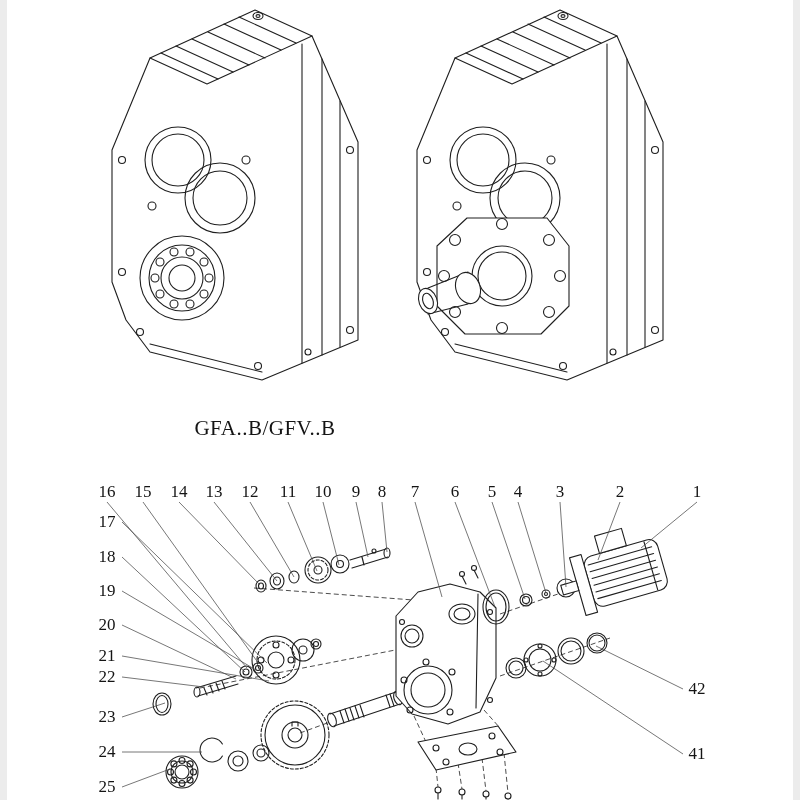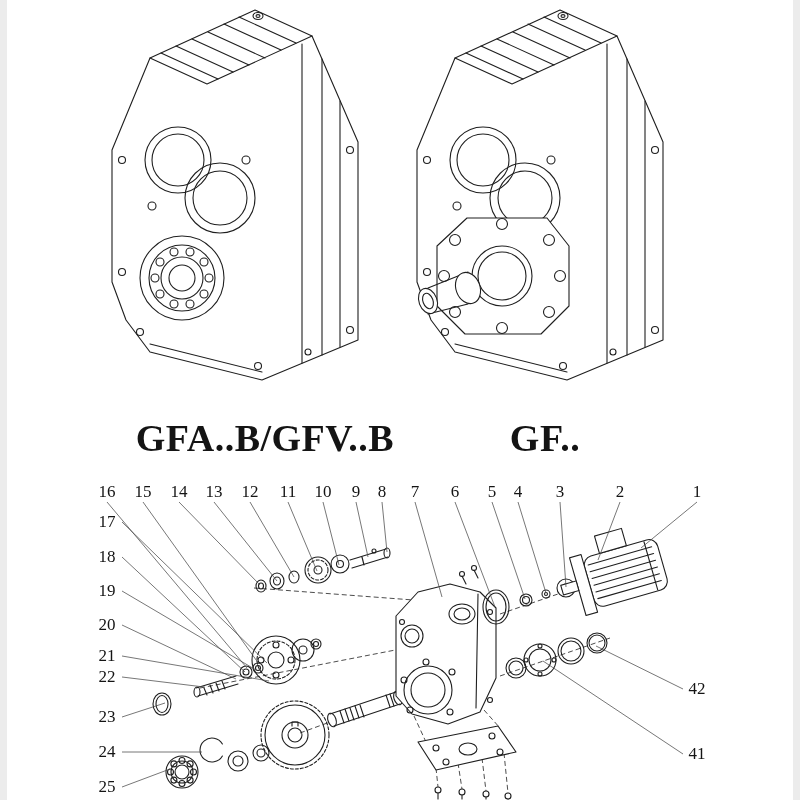--- a/index.html
+++ b/index.html
@@ -1,19 +1,19 @@
 <!DOCTYPE html>
 <html style="--line: #1f1f1f; --txt: #141414; --bg: #ffffff;"><head>
 <meta charset="utf-8">
 <style>
   html,body{margin:0;padding:0;background:#ffffff;}
   .page{position:relative;width:800px;height:800px;background:var(--bg,#fff);overflow:hidden;font-family:"Liberation Serif",serif;}
   .edge{position:absolute;top:0;bottom:0;width:7px;background:#ececec;}
   .edge.left{left:0;} .edge.right{right:0;}
-  .model-label{position:absolute;font-family:"Liberation Serif",serif;font-weight:700;font-size:38px;letter-spacing:.5px;color:var(--txt,#151515);text-align:center;white-space:nowrap;}
+  .model-label{position:absolute;font-family:"Liberation Serif",serif;font-weight:400;font-size:21px;letter-spacing:.5px;color:var(--txt,#151515);text-align:center;white-space:nowrap;}
   svg{position:absolute;left:0;}
   .ln{stroke:var(--line,#1f1f1f);fill:none;stroke-width:1.1;stroke-linecap:round;stroke-linejoin:round;}
   .lnthin{stroke:#4a4a4a;fill:none;stroke-width:.75;}
   .dash{stroke:var(--line,#1f1f1f);fill:none;stroke-width:.8;stroke-dasharray:5 3;}
   .teeth{stroke-dasharray:3 2;}
   .fillw{fill:#fff;}
   .callout-num{font-family:"Liberation Serif",serif;font-size:17px;fill:var(--txt,#141414);}
 </style>
 </head>
 <body>
@@ -135,21 +135,20 @@
         <circle cx="445" cy="332" r="3.5"></circle>
           <circle cx="563" cy="366" r="3.5"></circle>
         <circle cx="655" cy="150" r="3.5"></circle>
           <circle cx="655" cy="330" r="3.5"></circle>
           <circle cx="613" cy="352" r="3"></circle>
       </g>
     </g>
   </svg>
 
   <div class="model-label" style="left:120px;top:416px;width:290px;">GFA..B/GFV..B</div>
-  <div class="model-label" style="left:440px;top:416px;width:210px;">GF..</div>
 
   <svg width="800" height="330" viewBox="0 470 800 330" style="top:470px">
 
     <g>
       <path class="dash" d="M254 588 L440 602"></path>
       <path class="dash" d="M200 688 L416 646"></path>
       <path class="dash" d="M500 676 L610 638"></path>
       <path class="dash" d="M500 614 L558 594"></path>
       <path class="dash" d="M300 733 L330 722"></path>
       <path class="dash" d="M414 716 L426 742"></path>

